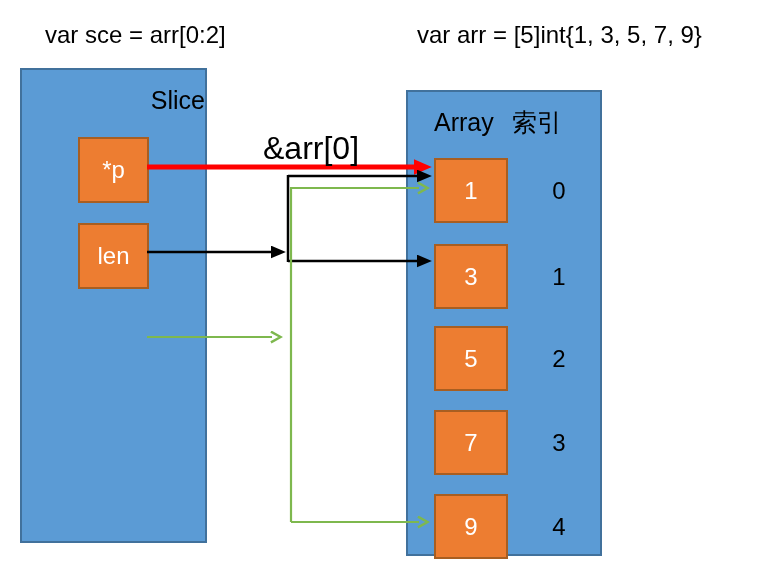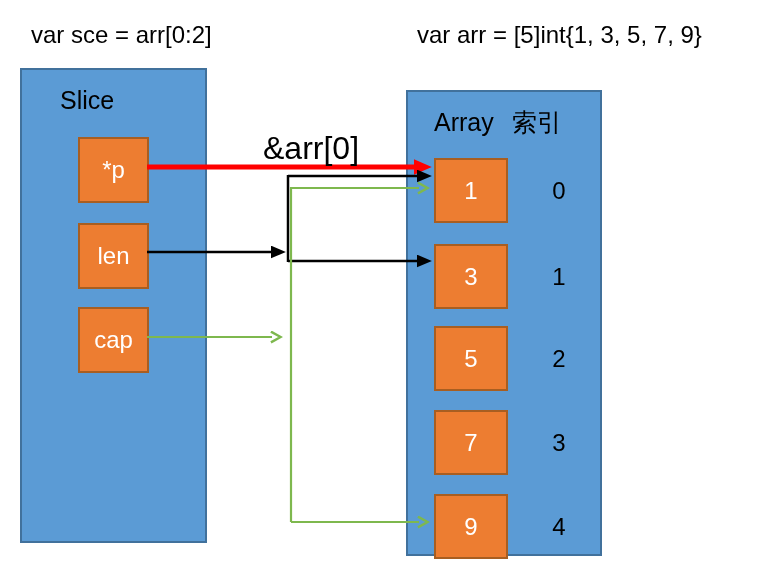--- a/index.html
+++ b/index.html
@@ -12,21 +12,21 @@
   }
   .panel {
     position:absolute; background:#5b9bd5; border:2px solid #41719c;
     box-sizing:border-box;
   }
   #slice-panel { left:20px; top:68px; width:187px; height:475px; }
   #array-panel { left:406px; top:70px; width:196px; height:466px;margin-top:20px; }
   .panel-title {
     position:absolute; font-size:25px; color:#000; white-space:nowrap;
   }
-  #slice-title { left:0; right:0; top:16px; text-align:left;padding-left:38px; }
+  #slice-title { left:16px; right:0; top:16px; text-align:right;padding-left:38px; }
   #array-title { left:26px; top:16px; }
   #index-title { left:104px; top:14px; }
   .cell {
     position:absolute; background:#ed7d31; border:2px solid #a85e21;
     box-sizing:border-box; color:#ffffff; font-size:24px;
     display:flex; align-items:center; justify-content:center;
   }
   .slice-cell { left:56px; width:71px; height:66px; }
   .array-row {
     position:absolute; left:26px; width:160px; height:65px;
@@ -41,28 +41,27 @@
     margin-left:36px; font-size:24px; color:#000; width:30px; text-align:center;
   }
   #arrows { position:absolute; left:0; top:0; pointer-events:none; }
   #ptr-label { position:absolute; left:263px; top:130px; font-size:32px; color:#000; }
 </style>
 </head>
 <body>
 
 <div id="canvas">
 
-  <div class="code-title" style="left:31px; top:21px;">var sce = arr[0:2]</div>
+  <div class="code-title" style="left:45px; top:21px;">var sce = arr[0:2]</div>
   <div class="code-title" style="left:417px; top:21px;">var arr = [5]int{1, 3, 5, 7, 9}</div>
 
   <div class="panel" id="slice-panel">
     <div class="panel-title" id="slice-title">Slice</div>
     <div class="cell slice-cell" style="top:67px;">*p</div>
     <div class="cell slice-cell" style="top:153px;">len</div>
-    <div class="cell slice-cell" style="top:237px;">cap</div>
   </div>
 
   <div class="panel" id="array-panel">
     <div class="panel-title" id="array-title">Array</div>
     <div class="panel-title" id="index-title">索引</div>
 
     <div class="array-row" style="top:66px;">
       <div class="array-cell">1</div>
       <div class="index-label">0</div>
     </div>

